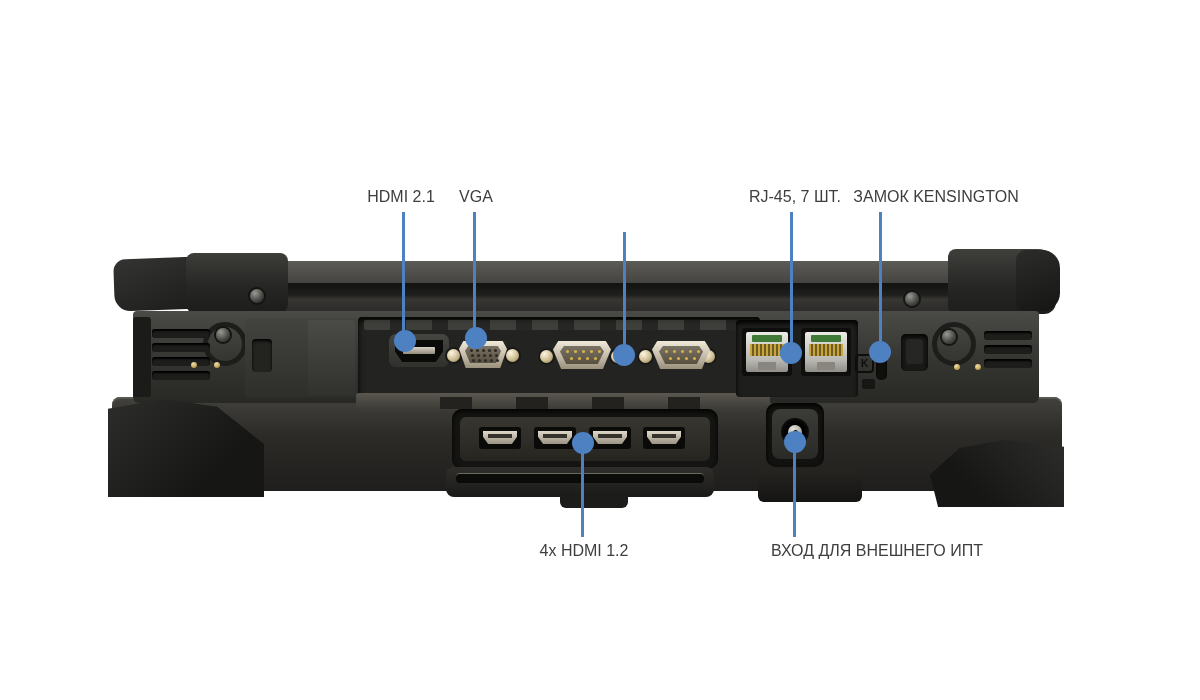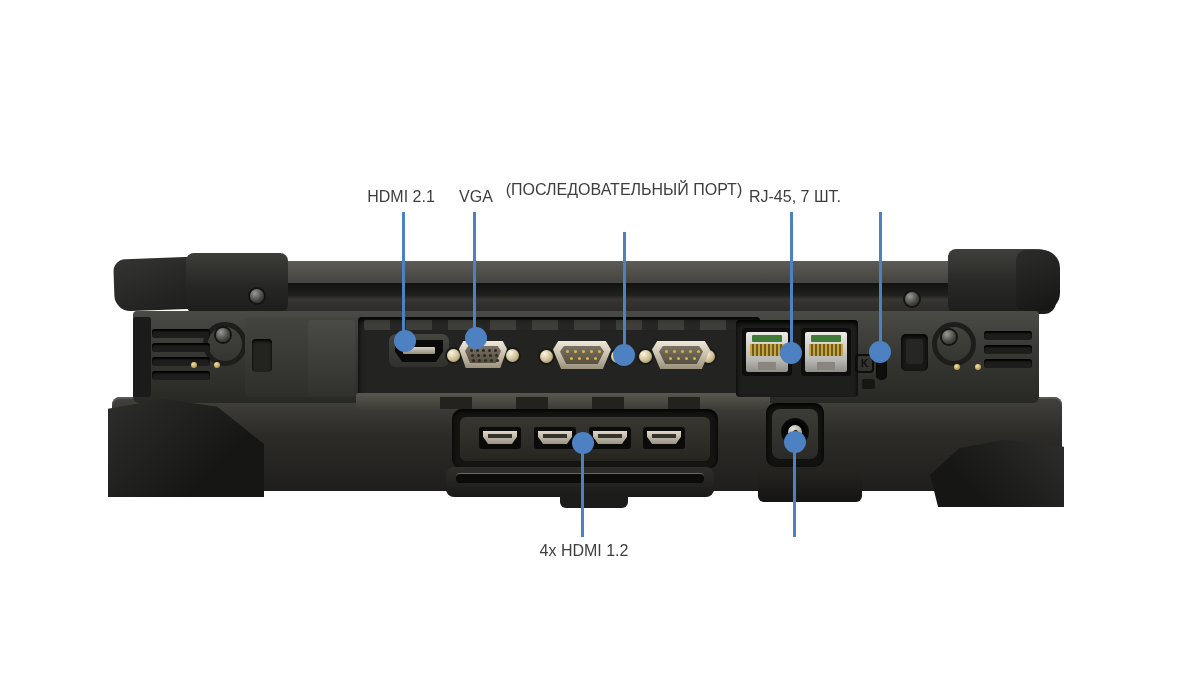--- a/index.html
+++ b/index.html
@@ -254,32 +254,33 @@
 
   <div class="co-label" style="left:401px;top:186px;text-align:center;">HDMI 2.1</div>
   <div class="co-line" style="left:402px;top:212px;height:124px;"></div>
   <div class="co-dot" style="left:394px;top:330px;"></div>
 
   <div class="co-label" style="left:476px;top:186px;">VGA</div>
   <div class="co-line" style="left:473px;top:212px;height:120px;"></div>
   <div class="co-dot" style="left:465px;top:327px;"></div>
 
   <div class="co-label" style="left:624px;top:179px;">
-    <div>(ПОСЛЕДОВАТЕЛЬНЫЙ ПОРТ)</div>
   </div>
   <div class="co-line" style="left:623px;top:232px;height:116px;"></div>
   <div class="co-dot" style="left:613px;top:344px;"></div>
 
   <div class="co-label" style="left:795px;top:186px;">RJ-45, 7 ШТ.</div>
   <div class="co-line" style="left:790px;top:212px;height:134px;"></div>
   <div class="co-dot" style="left:780px;top:342px;"></div>
 
+  <div class="co-label" style="left:936px;top:186px;">ЗАМОК KENSINGTON</div>
   <div class="co-line" style="left:879px;top:212px;height:134px;"></div>
   <div class="co-dot" style="left:869px;top:341px;"></div>
 
   <div class="co-dot" style="left:572px;top:432px;"></div>
   <div class="co-line" style="left:581px;top:448px;height:89px;"></div>
   <div class="co-label" style="left:584px;top:540px;">4x HDMI 1.2</div>
 
   <div class="co-dot" style="left:784px;top:431px;"></div>
   <div class="co-line" style="left:793px;top:447px;height:90px;"></div>
+  <div class="co-label" style="left:877px;top:540px;">ВХОД ДЛЯ ВНЕШНЕГО ИПТ</div>
 
 </div>
 
 </body></html>

